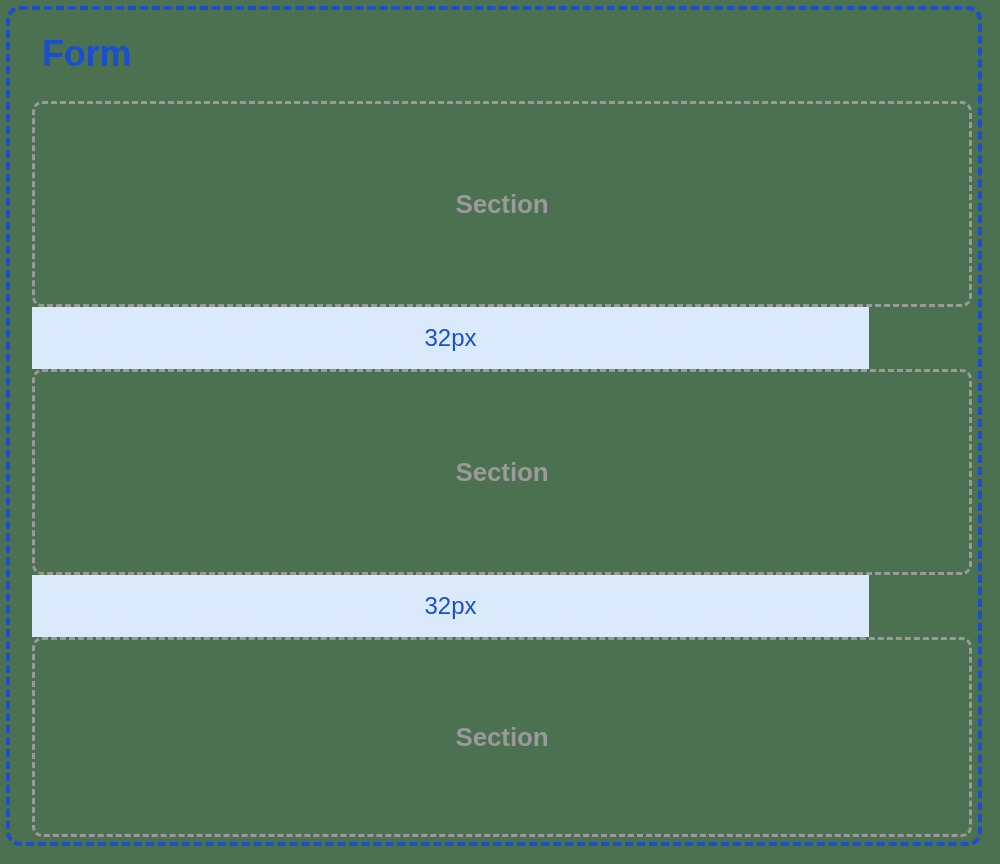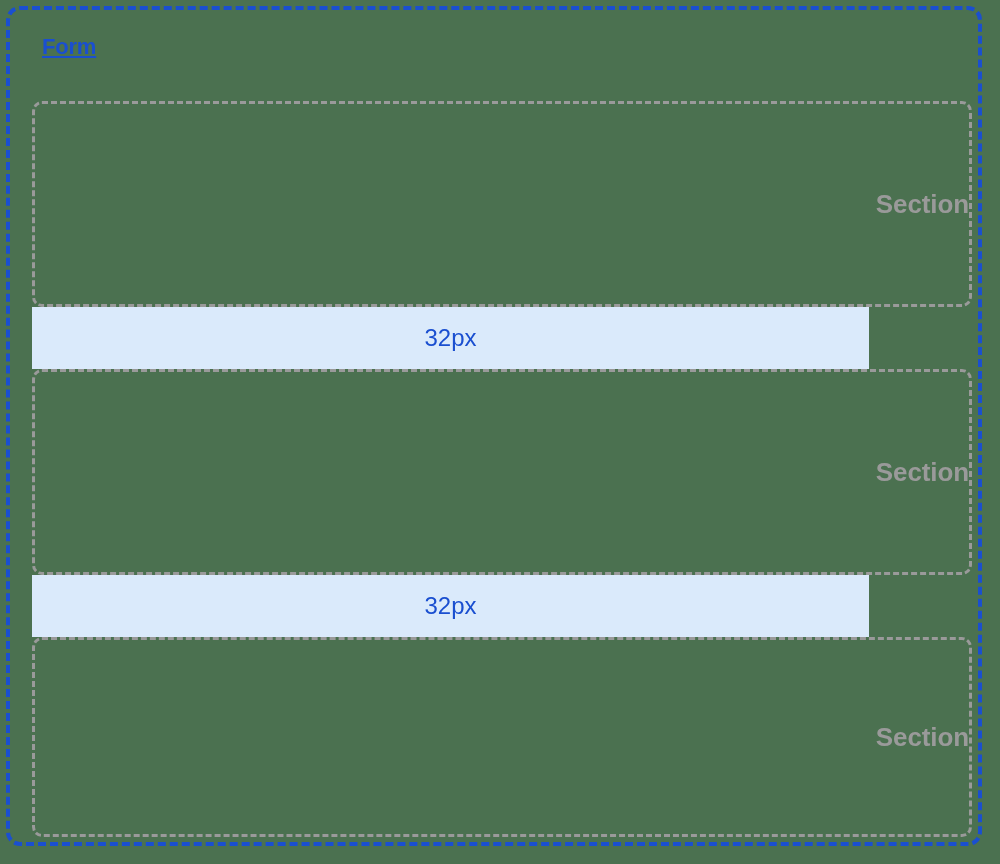--- a/index.html
+++ b/index.html
@@ -24,44 +24,43 @@
     box-sizing: border-box;
     border: 4px dashed #1a4fd0;
     border-radius: 14px;
     padding: 0;
   }
 
   .form-title {
     position: absolute;
     left: 32px;
     top: 26px;
-    font-size: 22px;
+    font-size: 36px;
     font-weight: bold;
     color: #1a4fd0;
     letter-spacing: -0.2px;
     line-height: 1;
-    text-decoration: underline;
   }
 
   
   .stack {
     position: absolute;
     left: 22px;
     top: 91px;
     width: 940px;
   }
 
   .section-box {
     box-sizing: border-box;
     width: 940px;
     border: 3px dashed #9a9a9a;
     border-radius: 10px;
     display: flex;
     align-items: center;
-    justify-content: flex-end;
+    justify-content: center;
   }
   .section-box.s1 { height: 206px; }
   .section-box.s2 { height: 206px; }
   .section-box.s3 { height: 200px; }
 
   .section-label {
     font-size: 26px;
     font-weight: bold;
     color: #9a9a9a;
     letter-spacing: -0.1px;

